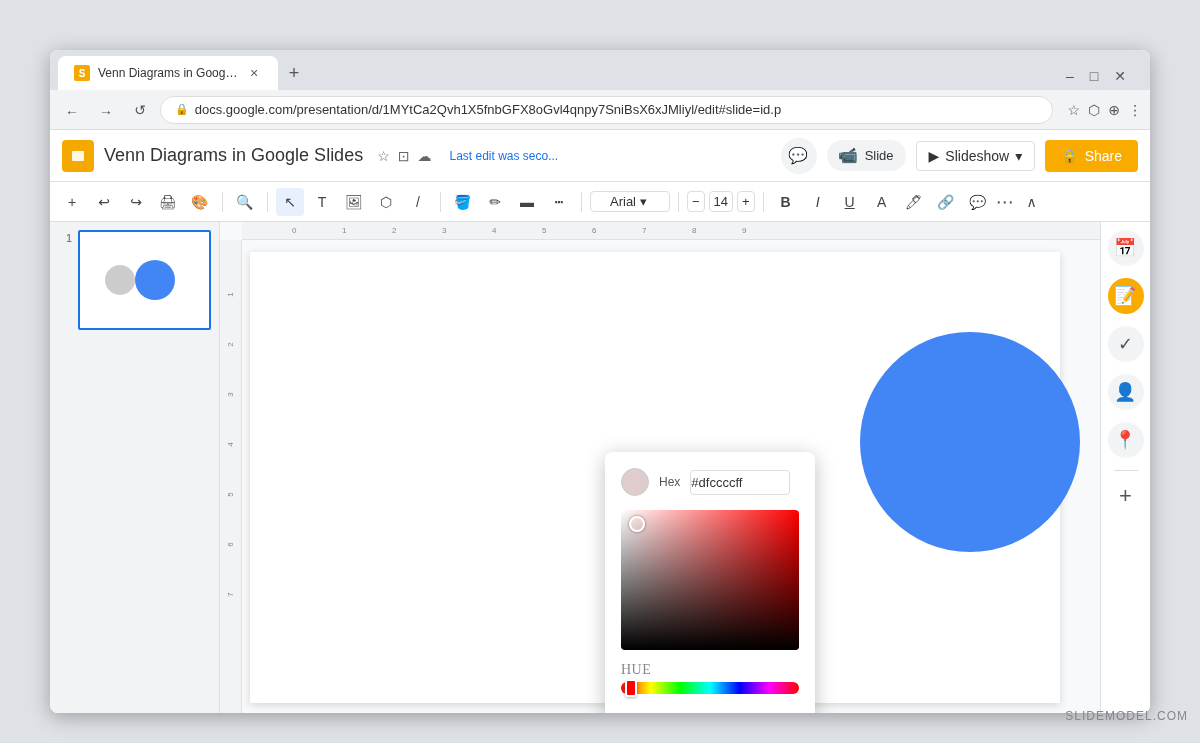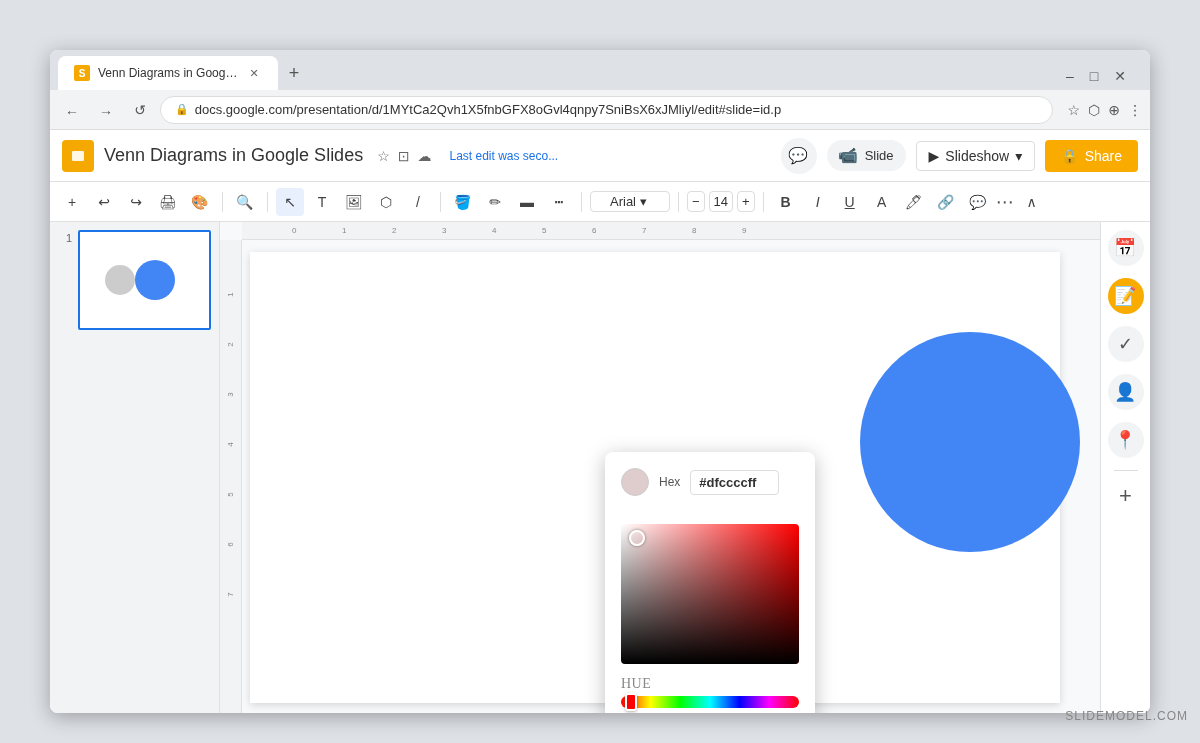--- a/index.html
+++ b/index.html
@@ -344,38 +344,37 @@
       background: #fff;
       border-radius: 8px;
       box-shadow: 0 4px 20px rgba(0,0,0,0.25);
       padding: 16px;
       z-index: 100;
     }
     .color-hex-row {
       display: flex;
       align-items: center;
       gap: 10px;
-      margin-bottom: 28px;
+      margin-bottom: 14px;
     }
     .color-swatch-preview {
       width: 28px; height: 28px;
       border-radius: 50%;
       background: #dfcccc;
       border: 1px solid #ccc;
       flex-shrink: 0;
     }
     .hex-label { font-size: 12px; color: #555; }
     .hex-input {
       border: 1px solid #ddd;
       border-radius: 4px;
-      padding: 4px 8px;
+      padding: 4px 0;
       font-size: 13px;
       color: #333;
-      width: 89px;
-      font-weight: bold;
+      width: 100px;
     }
     .color-gradient-box {
       width: 100%;
       height: 140px;
       border-radius: 4px;
       position: relative;
       overflow: hidden;
       margin-bottom: 12px;
       cursor: crosshair;
     }

